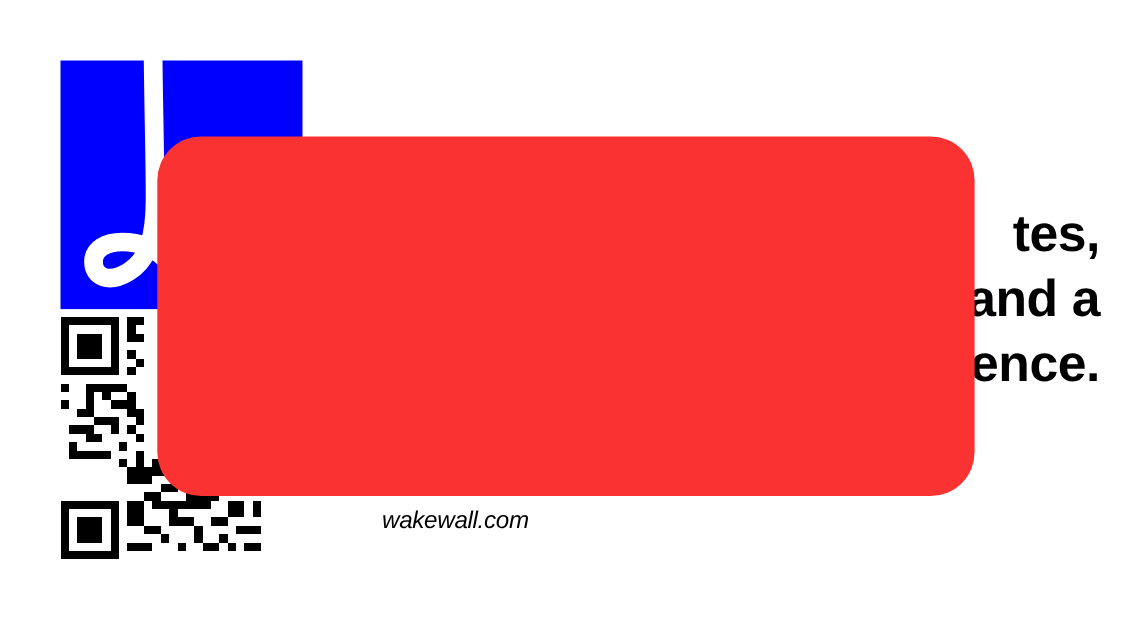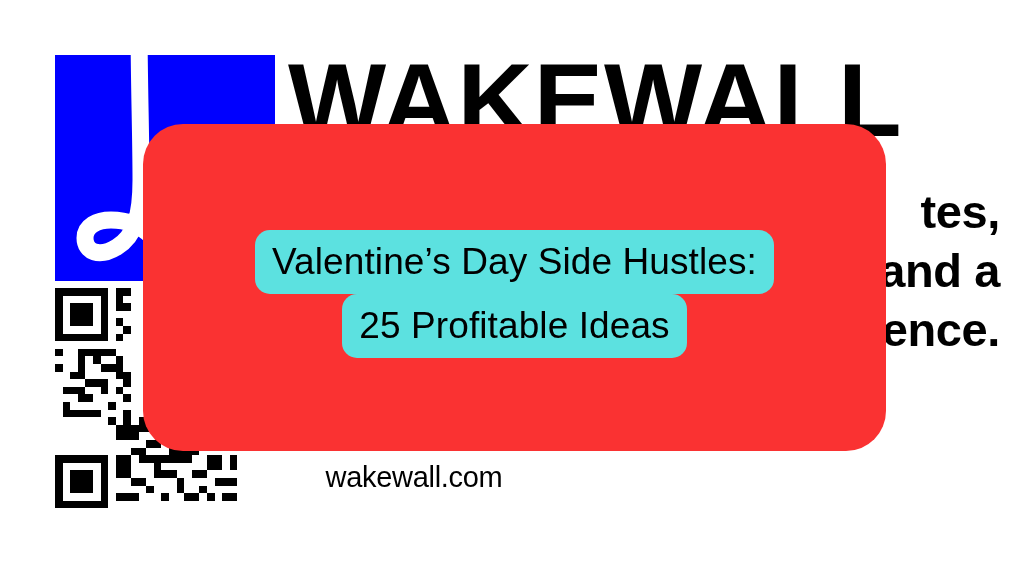--- a/index.html
+++ b/index.html
@@ -98,23 +98,24 @@
     font-family: "Liberation Sans", sans-serif;
     font-weight: 700;
     font-size: 27px;
     line-height: 1.12;
     letter-spacing: -0.3px;
   }
 
   .info-line-secondary {
     font-family: "Liberation Sans", sans-serif;
     font-weight: 400;
-    font-size: 29px;
+    font-size: 22px;
     line-height: 1.2;
     letter-spacing: -0.3px;
+    font-style: italic;
   }
 
   
 
   .overlay-panel {
     position: absolute;
     left: 143px;
     top: 124px;
     width: 743px;
     height: 327px;
@@ -167,21 +168,20 @@
 
     <svg class="logo-swoosh" viewBox="0 0 230 260" aria-hidden="true">
       <path d="M 84 -20
                C 84 40, 86 95, 86 140
                C 86 175, 80 196, 62 207
                C 44 218, 30 212, 30 198
                C 30 186, 42 180, 56 180
                C 72 180, 86 186, 96 196" fill="none" stroke="#FFFFFF" stroke-width="17" stroke-linecap="round" stroke-linejoin="round"></path>
     </svg>
 
-    <div class="brand-wordmark">WAKEWALL</div>
 
     <div class="brand-tagline">
       <div>tes,</div>
       <div>business listings, and a</div>
       <div>vibrant social experience.</div>
     </div>
 
     <svg class="qr-code" viewBox="0 0 25 30" shape-rendering="crispEdges" aria-hidden="true">
       <rect x="0" y="0" width="25" height="30" fill="#FFFFFF"></rect>
       <g fill="#000000">
@@ -251,18 +251,14 @@
       </g>
     </svg>
 
     <div class="info-block">
       <div class="info-line-secondary">wakewall.com</div>
     </div>
   </div>
 
   <div class="overlay-panel"></div>
 
-  <div class="headline">
-    <span class="headline-line"><span class="headline-chip">Valentine’s Day Side Hustles:</span></span>
-    <span class="headline-line"><span class="headline-chip">25 Profitable Ideas</span></span>
-  </div>
 
 </div>
 
 </body></html>

